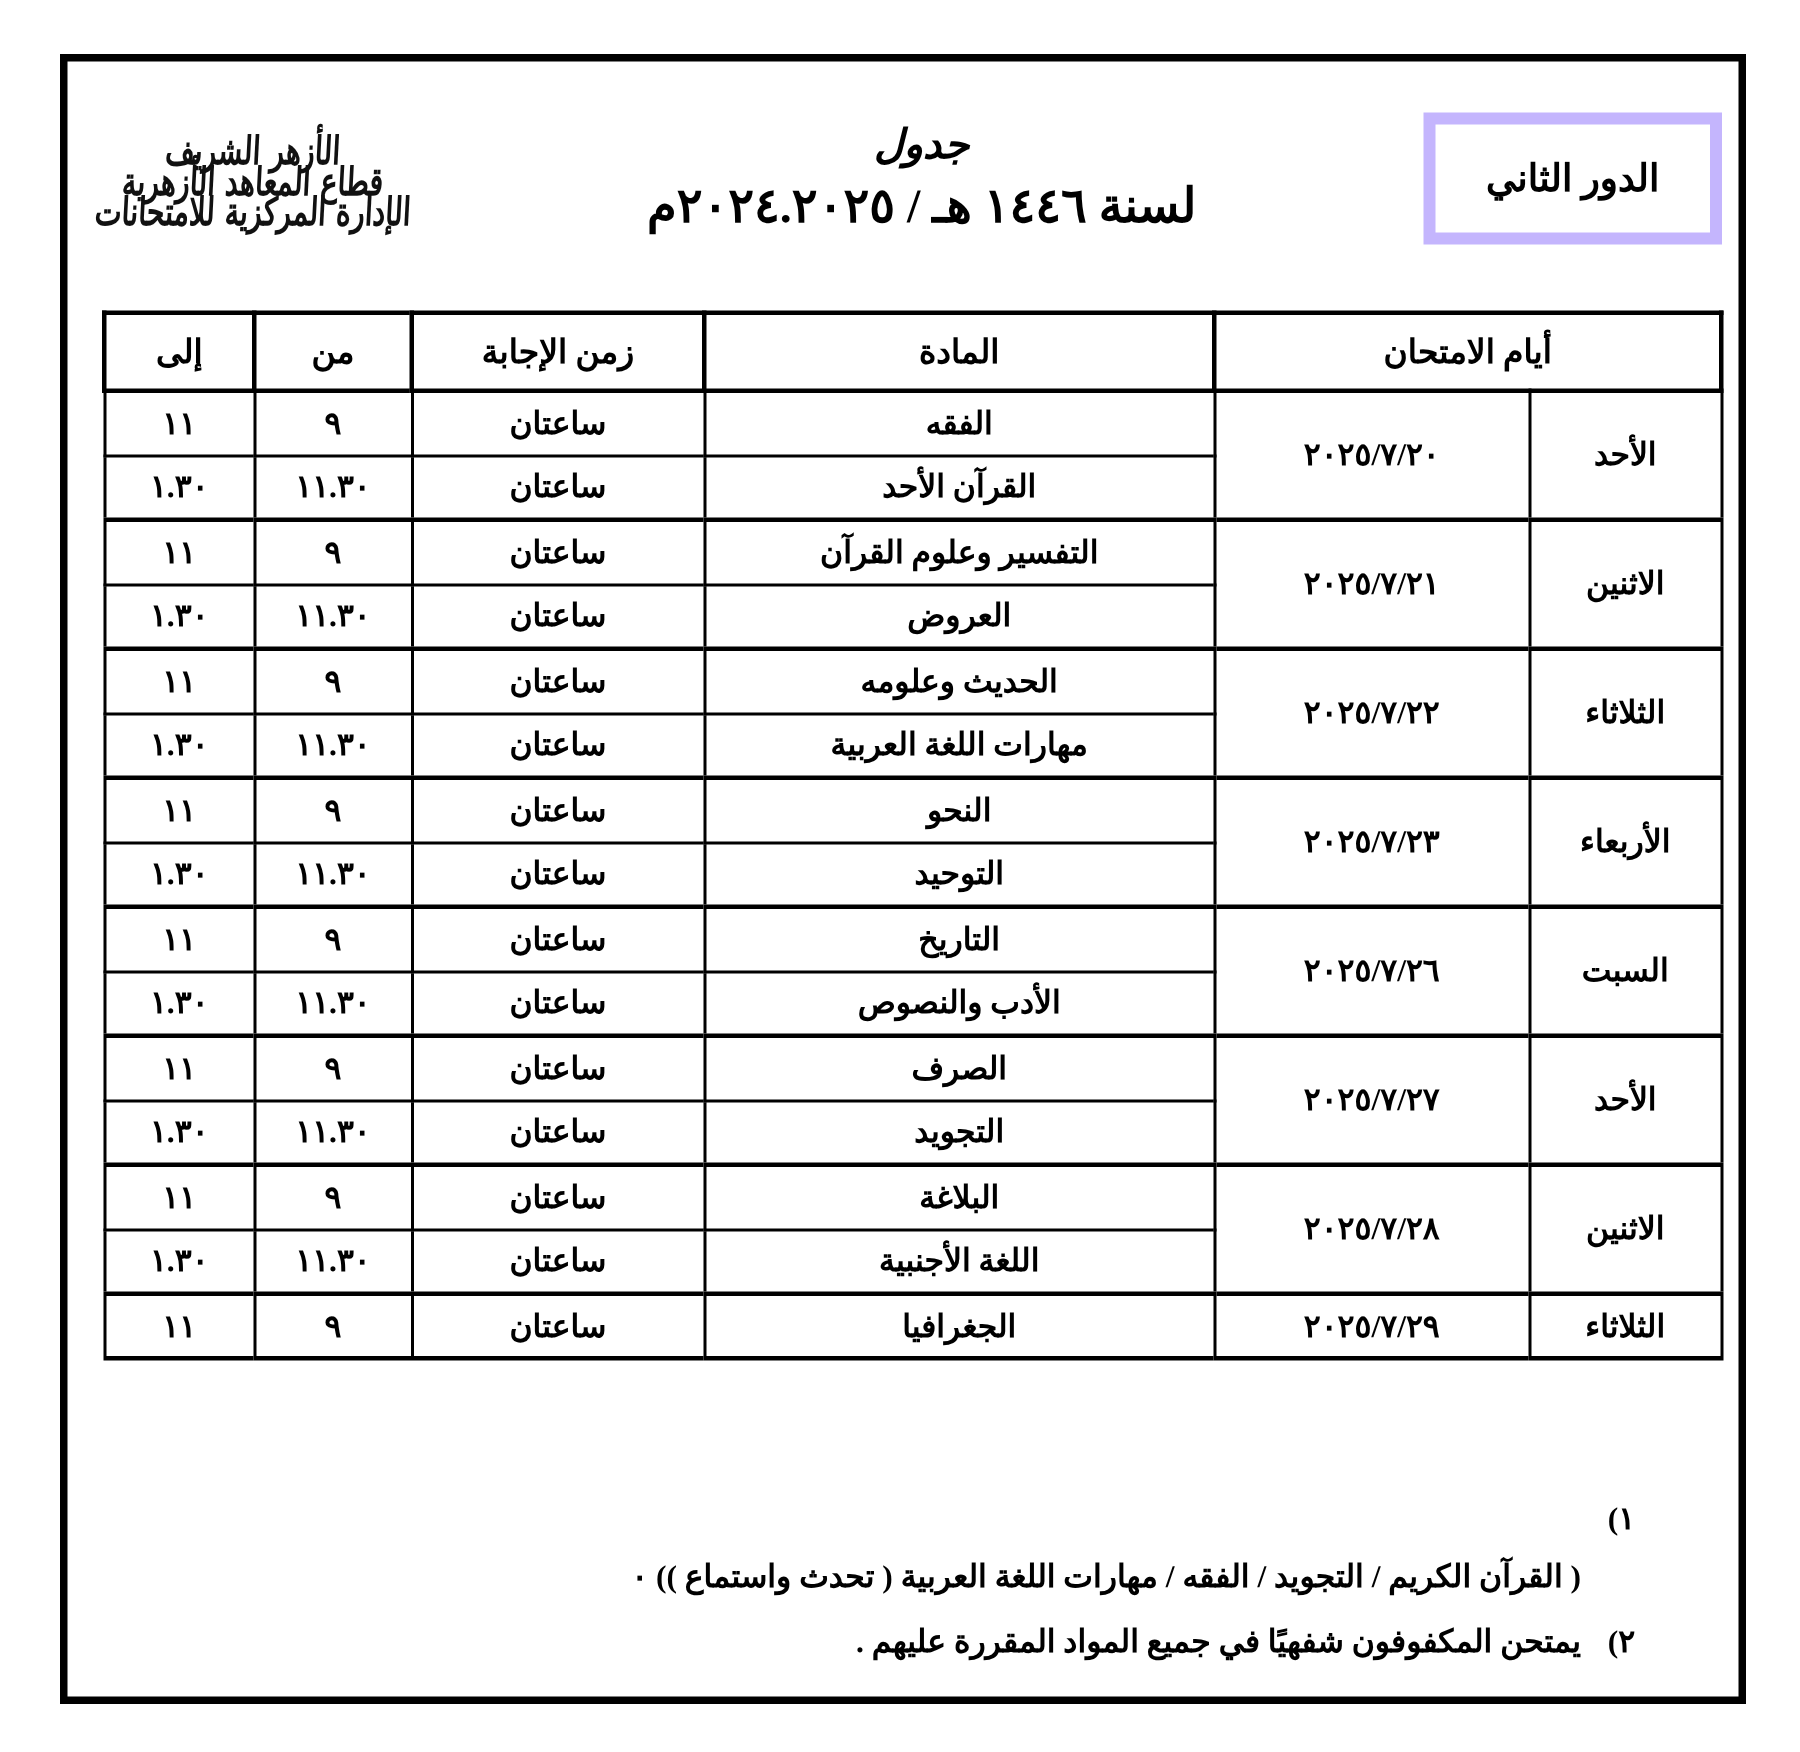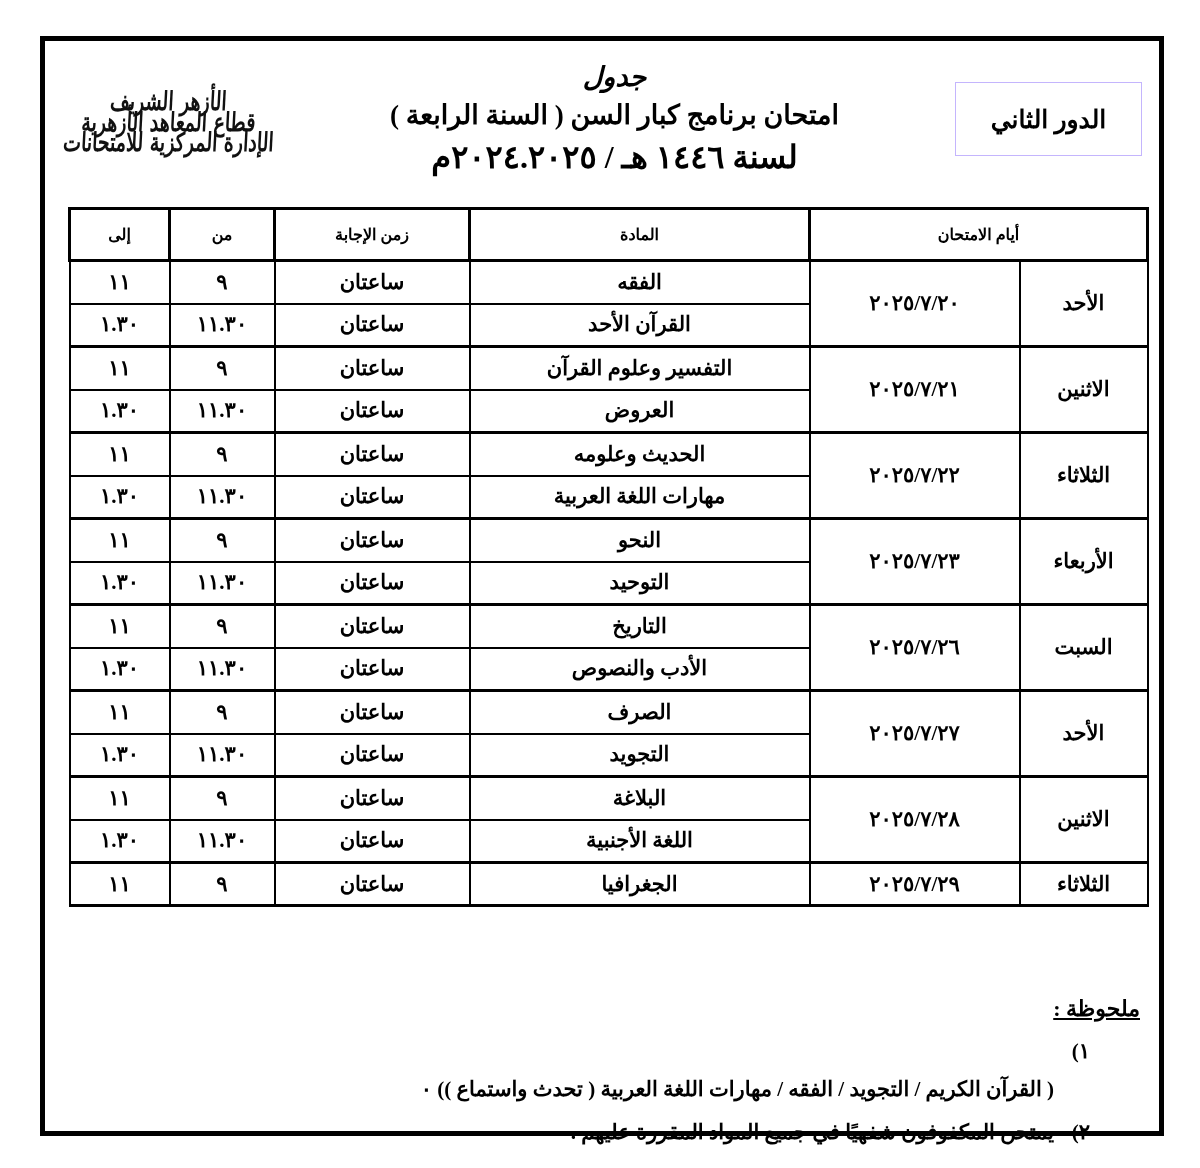--- a/index.html
+++ b/index.html
@@ -77,21 +77,21 @@
     font-size: 27px;
     font-weight: bold;
   }
   .title-cell .t3 {
     font-size: 32px;
     font-weight: bold;
   }
   .round-box {
     width: 185px;
     height: 72px;
-    border: 1px solid #c4b5fd;
+    border: 8px solid #c4b5fd;
     display: flex;
     align-items: center;
     justify-content: center;
     font-size: 25px;
     font-weight: bold;
     margin-right: 8px;
     margin-left: 8px;
   }
   .round-wrap {
     width: 215px;
@@ -113,21 +113,21 @@
     border: 2px solid #000;
     text-align: center;
     font-size: 21px;
     font-weight: bold;
     height: 43px;
     padding: 0 4px;
     box-sizing: border-box;
   }
   table.schedule thead th {
     height: 52px;
-    font-size: 16px;
+    font-size: 22px;
     border-width: 3px;
   }
   .col-day   { width: 128px; }
   .col-date  { width: 210px; }
   .col-sub   { width: 340px; }
   .col-dur   { width: 195px; }
   .col-from  { width: 105px; }
   .col-to    { width: 100px; }
   td.day, td.date {
     border-top-width: 3px;
@@ -193,21 +193,20 @@
     <div class="logo-cell">
       <div class="logo-art">
         <div>الأزهر الشريف</div>
         <div>قطاع المعاهد الأزهرية</div>
         <div>الإدارة المركزية للامتحانات</div>
       </div>
     </div>
 
     <div class="title-cell">
       <div class="t1">جدول</div>
-      <div class="t2">امتحان برنامج كبار السن ( السنة الرابعة )</div>
       <div class="t3">لسنة ١٤٤٦ هـ / ٢٠٢٤.٢٠٢٥م</div>
     </div>
 
     <div class="round-wrap">
       <div class="round-box">الدور الثاني</div>
     </div>
   </div>
 
   <table class="schedule">
     <colgroup>
@@ -339,21 +338,20 @@
         <td class="date num">٢٠٢٥/٧/٢٩</td>
         <td>الجغرافيا</td>
         <td>ساعتان</td>
         <td class="num">٩</td>
         <td class="num">١١</td>
       </tr>
     </tbody>
   </table>
 
   <div class="notes">
-    <div class="label">ملحوظة :</div>
     <ol>
       <li>
         <span class="mark">١)</span>
       </li>
       <div class="sub">( القرآن الكريم / التجويد / الفقه / مهارات اللغة العربية ( تحدث واستماع )) ٠</div>
       <li>
         <span class="mark">٢)</span>
         <span class="txt">يمتحن المكفوفون شفهيًا في جميع المواد المقررة عليهم .</span>
       </li>
     </ol>

